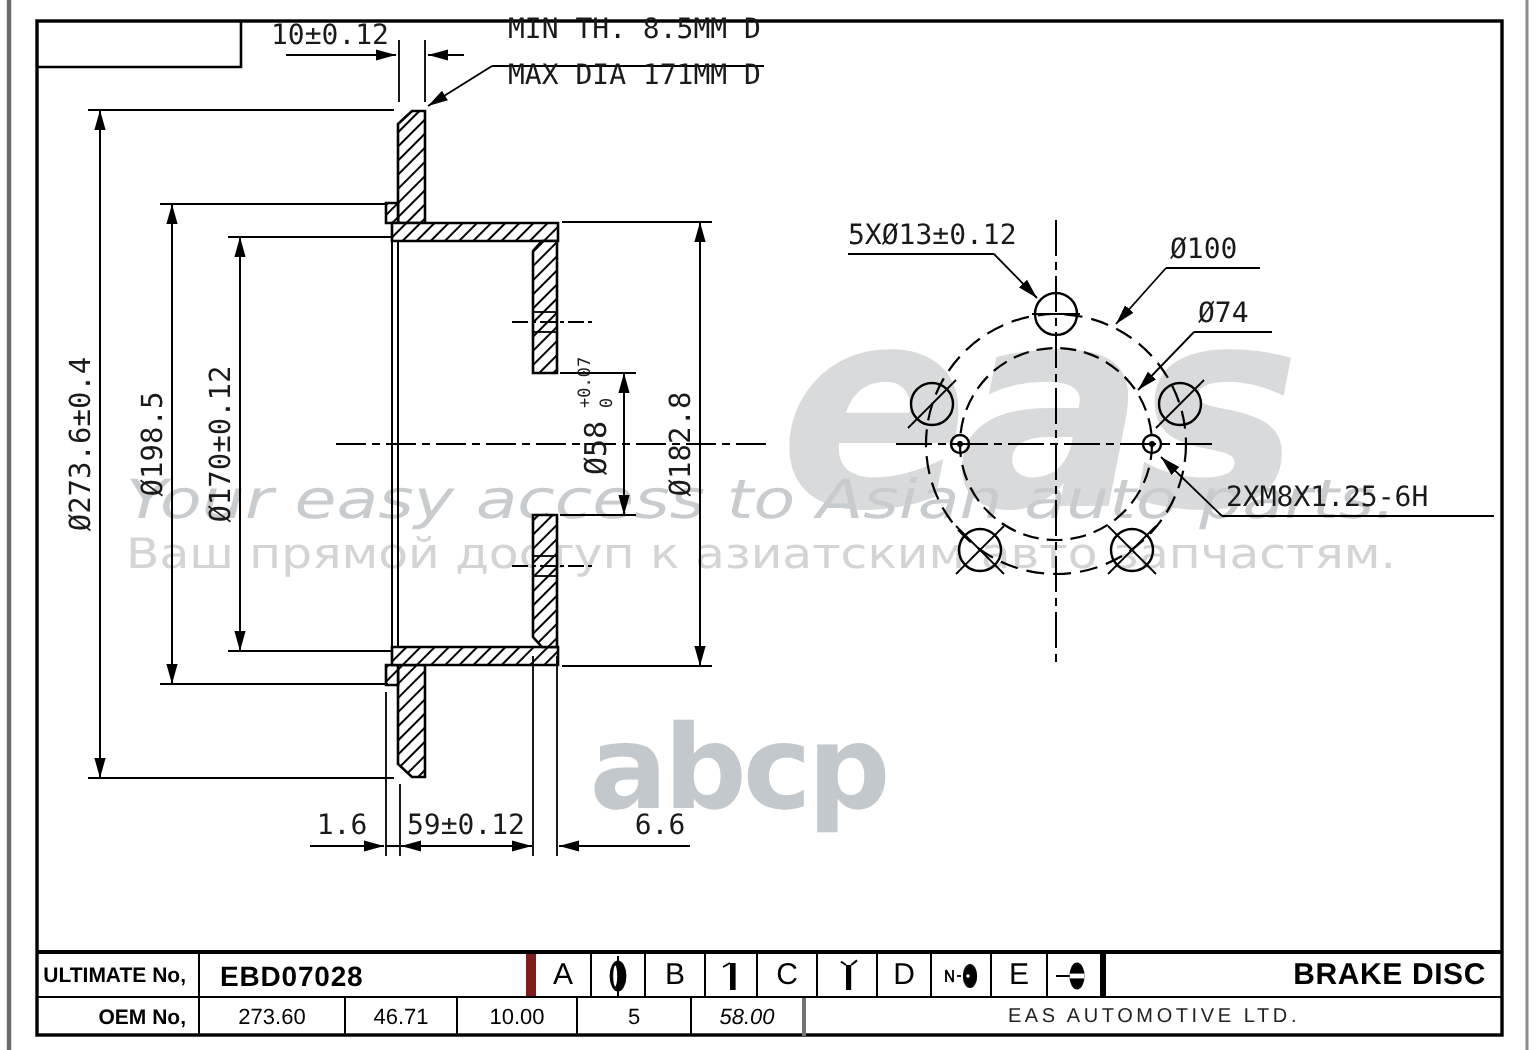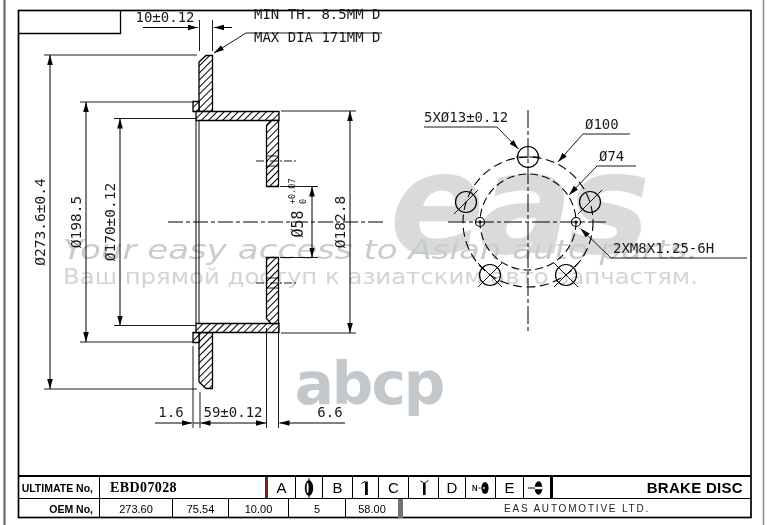--- a/index.html
+++ b/index.html
@@ -9,28 +9,28 @@
   .dimtxt{font-family:"DejaVu Sans Mono",monospace;fill:#1a1a1a;}
   
   #titleblock{position:absolute;left:18px;top:475px;width:733px;height:43px;
               border-top:2.6px solid #000;box-sizing:border-box;display:flex;flex-direction:column;}
   .trow{display:flex;box-sizing:border-box;width:100%;}
   .r1{height:23.5px;border-bottom:1.4px solid #000;}
   .r2{height:19.5px;}
   .tcell{box-sizing:border-box;border-right:1.4px solid #000;display:flex;align-items:center;
          overflow:hidden;white-space:nowrap;color:#000;}
   .lblcol{width:82px;font-size:10.5px;font-weight:bold;justify-content:flex-end;padding-right:6px;}
-  .numcol{width:168px;border-right:3px solid #7f1d1d;padding-left:10px;font-family:Liberation Serif, serif;}
+  .numcol{width:168px;border-right:5px solid #7f1d1d;padding-left:10px;}
   .partno{font-size:14px;font-weight:bold;letter-spacing:.4px;}
   .oemno{font-size:11.5px;font-weight:bold;}
   .lettercell{justify-content:center;font-size:15px;}
   .iconcell{justify-content:center;}
   .valcell{justify-content:center;font-size:11px;}
   .w28{width:28px}.w27{width:27px}.w30{width:30px}.w26{width:26px}.w29{width:29px;border-right:3px solid #000;}
-  .v55{width:73px}.v56{width:56px}.v60{width:60px}.v57{width:57px}.v57b{width:57px;border-right:5px solid #737373;}
+  .v55{width:73px}.v56{width:56px}.v60{width:60px}.v57{width:57px}.v57b{width:57px;border-right:2px solid #737373;font-style:italic;}
   .titlecol{flex:1;border-right:none;justify-content:flex-end;padding-right:8px;
             font-size:15px;font-weight:bold;letter-spacing:.3px;}
   .companycol{flex:1;border-right:none;justify-content:center;font-size:10px;
               letter-spacing:1.8px;color:#222;}
 </style>
 </head>
 <body>
 
 <div id="sheet">
 
@@ -245,21 +245,21 @@
         <line x1="3" y1="10" x2="9.8" y2="10" stroke="#000" stroke-width="1"></line>
       </svg>
     </div>
 
     <div class="tcell titlecol">BRAKE DISC</div>
   </div>
 
   <div class="trow r2">
     <div class="tcell lblcol">OEM No,</div>
     <div class="tcell valcell v55">273.60</div>
-    <div class="tcell valcell v56">75.54</div>
+    <div class="tcell valcell v56">46.71</div>
     <div class="tcell valcell v60">10.00</div>
     <div class="tcell valcell v57">5</div>
     <div class="tcell valcell v57b">58.00</div>
     <div class="tcell companycol">EAS AUTOMOTIVE LTD.</div>
   </div>
 </div>
 
 </div>
 
 </body></html>

